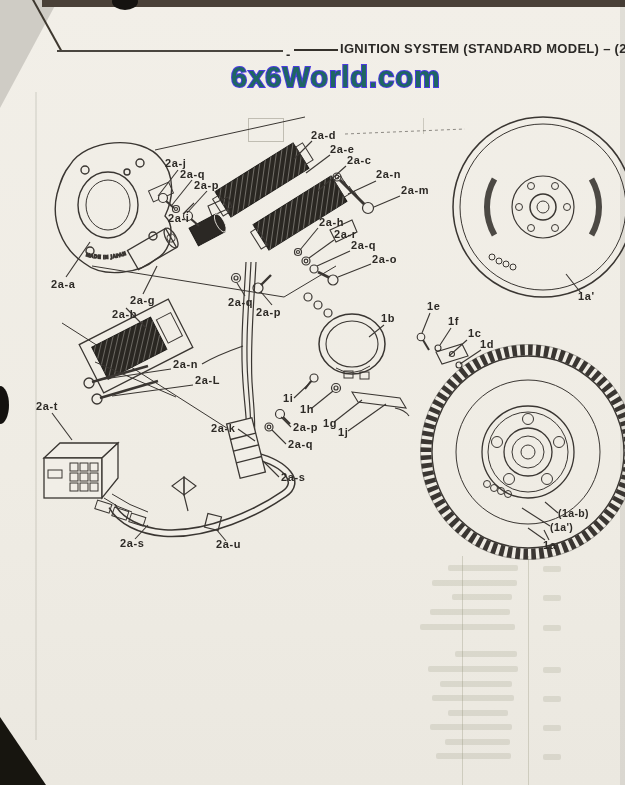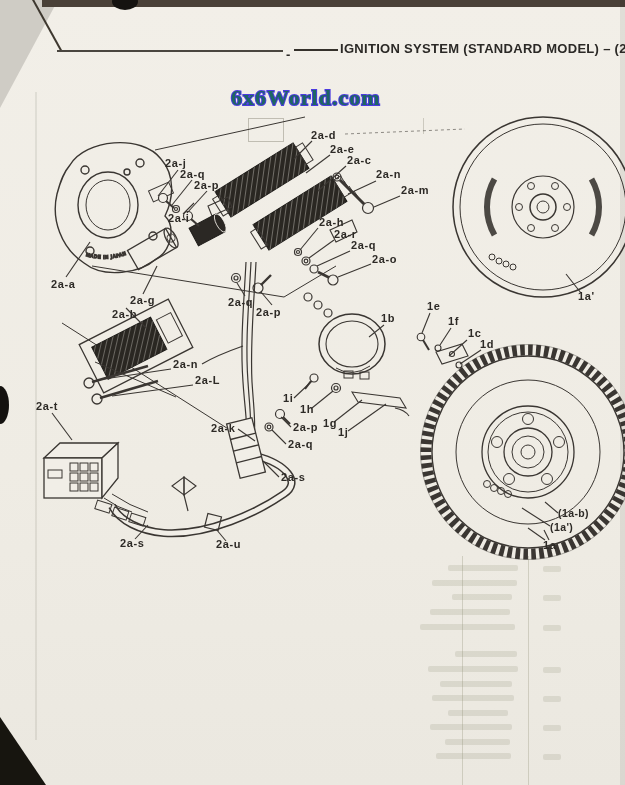--- a/index.html
+++ b/index.html
@@ -18,23 +18,23 @@
         clip-path:polygon(0 0,46px 68px,0 68px);}
   .right-shade{position:absolute;right:0;top:0;width:5px;height:785px;background:rgba(0,0,0,0.07);}
   .crease{position:absolute;left:35px;top:92px;width:2px;height:648px;background:rgba(100,95,85,0.12);}
   
   .rule-a{position:absolute;left:57px;top:50px;width:226px;height:1.5px;background:#4a463f;}
   .rule-dash{position:absolute;left:286px;top:47px;font:bold 13px "Liberation Sans",sans-serif;color:#2b2926;}
   .rule-b{position:absolute;left:294px;top:49px;width:44px;height:2.2px;background:#35312b;}
   .hdr-title{position:absolute;left:340px;top:41px;font:bold 13px "Liberation Sans",sans-serif;
         color:#2b2926;letter-spacing:.3px;white-space:nowrap;}
   
-  .watermark{position:absolute;left:231px;top:61px;font-family:Liberation Serif, serif;
-        font-weight:800;font-size:22px;letter-spacing:1px;color:#1e6663;
-        -webkit-text-stroke:2px #4b3bdf;paint-order:stroke fill;filter:blur(.3px);margin-top:24px;}
+  .watermark{position:absolute;left:231px;top:61px;font-family:Liberation Sans, sans-serif;
+        font-weight:800;font-size:29px;letter-spacing:1px;color:#1e6663;
+        -webkit-text-stroke:2px #4b3bdf;paint-order:stroke fill;filter:blur(.3px);}
   
   .bleed{position:absolute;background:rgba(146,144,118,0.20);height:6px;border-radius:2px;filter:blur(.6px);}
   .bleed-num{position:absolute;background:rgba(146,144,118,0.20);height:6px;width:18px;border-radius:2px;filter:blur(.6px);}
   .bleed-v{position:absolute;width:1px;background:rgba(140,138,112,0.30);}
   .ghost-rect{position:absolute;border:1px solid rgba(120,115,100,0.40);}
   .ghost-tick{position:absolute;width:1px;background:rgba(120,115,100,0.30);}
   
   svg{position:absolute;left:0;top:0;}
   .lbl{font:bold 11px "Liberation Sans",sans-serif;fill:#2d2a26;letter-spacing:.6px;}
   .lbl-sm{font:bold 10.5px "Liberation Sans",sans-serif;fill:#2d2a26;letter-spacing:.4px;}

